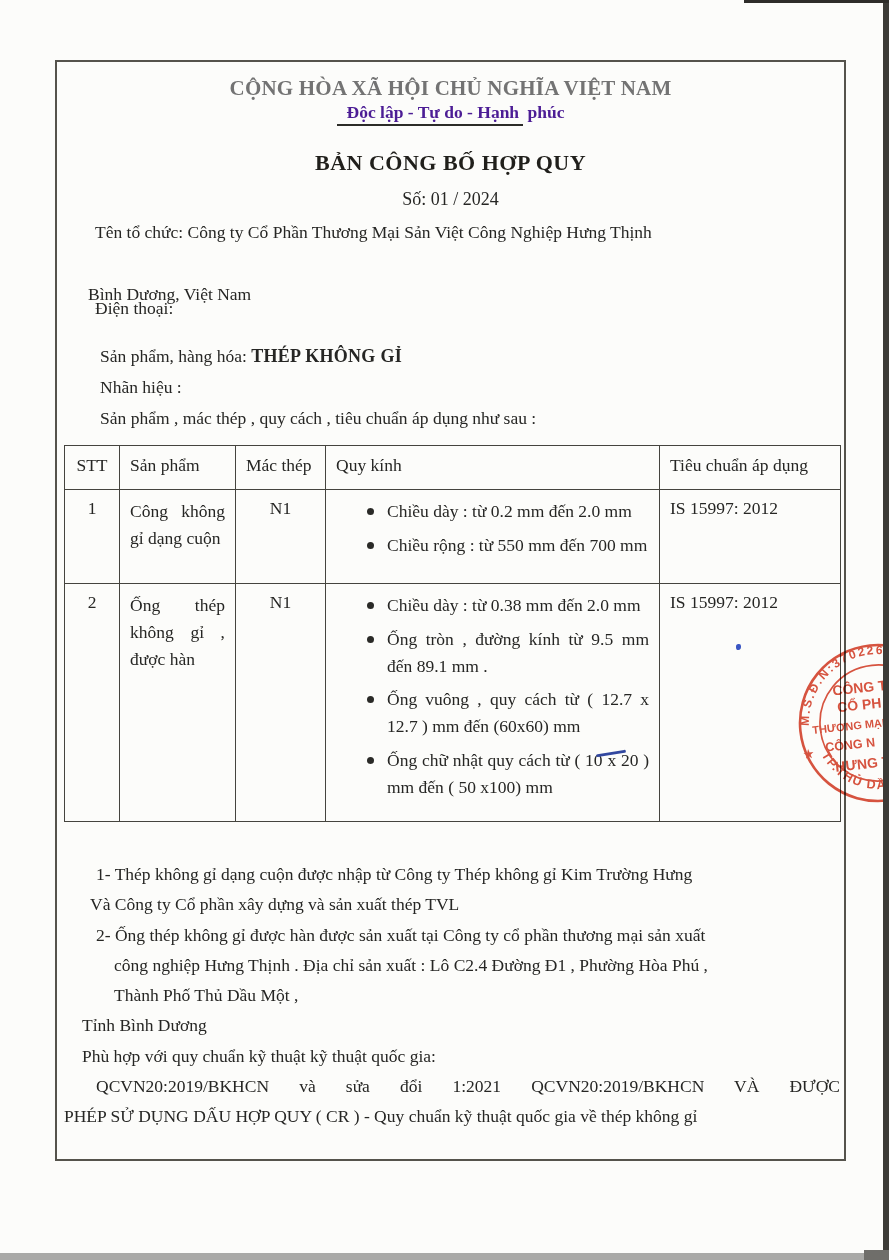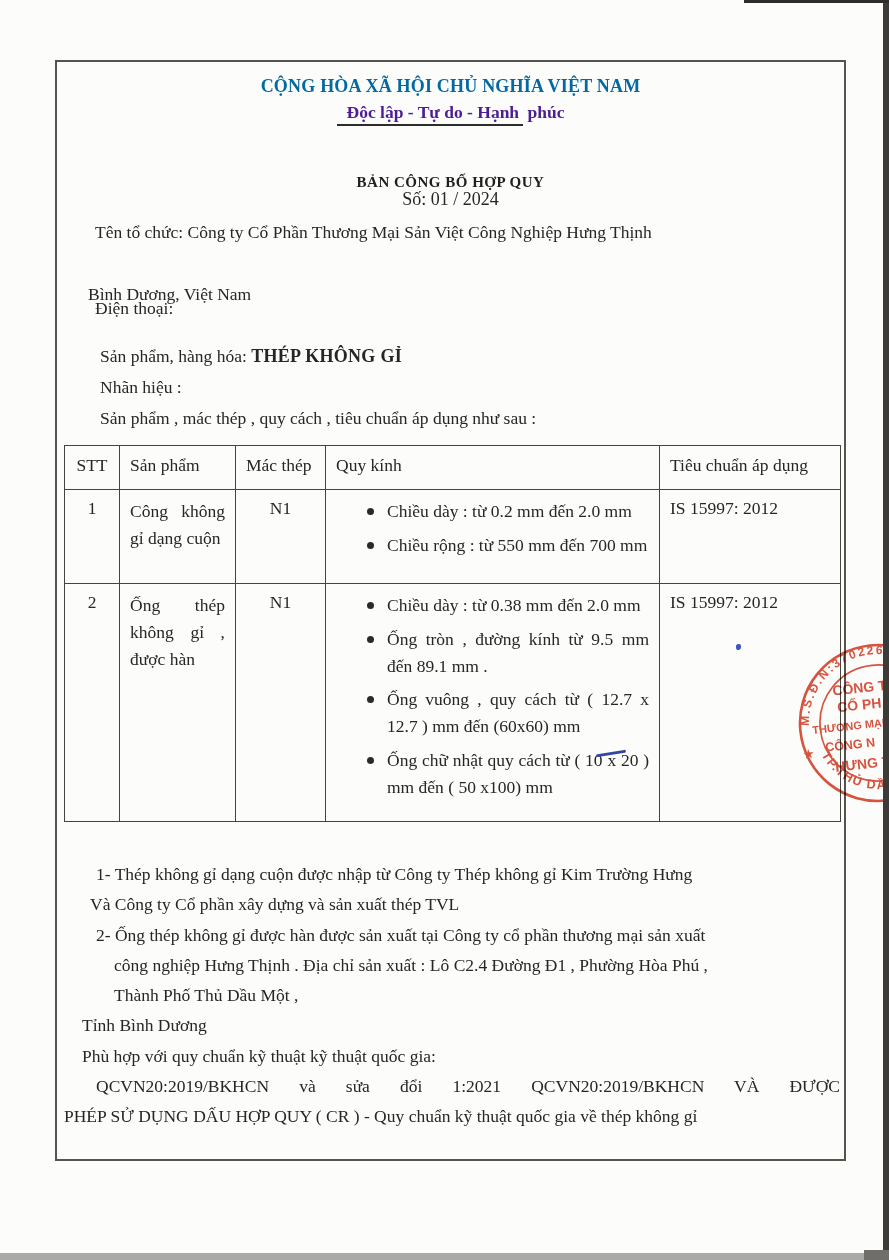--- a/index.html
+++ b/index.html
@@ -14,24 +14,24 @@
   .edge-right { position:absolute; top:0; right:0; width:6px; height:100%; background:#3c3b37; z-index:60; }
   .edge-top   { position:absolute; top:0; left:744px; width:145px; height:3px; background:#2e2d2a; z-index:61; }
   .edge-bottom{ position:absolute; left:0; top:1253px; width:889px; height:7px; background:#a9a9a7; z-index:61; }
   .edge-bottom-corner { position:absolute; left:864px; top:1250px; width:25px; height:10px; background:#6f6e6a; z-index:62; }
 
   .doc-border {
     position:absolute; left:55px; top:60px; width:791px; height:1101px;
     border:2px solid #55534c; background:transparent;
   }
   .center { position:absolute; left:0; width:100%; text-align:center; }
-  .nat-header { top:14px; font-size:18px; font-weight:bold; letter-spacing:.2px; color:#0369a1; }
+  .nat-header { top:14px; font-size:21px; font-weight:bold; letter-spacing:.2px; color:#737373; }
   .motto { top:40px; font-size:17.5px; font-weight:bold; color:#4c1d95; }
   .motto .u { border-bottom:2px solid #2c2c28; padding:0 4px 2px 10px; }
-  .doc-title { top:88px; font-size:15px; font-weight:bold; letter-spacing:.5px; color:#201f1b;margin-top:24px; }
+  .doc-title { top:88px; font-size:22px; font-weight:bold; letter-spacing:.5px; color:#201f1b; }
   .doc-number { top:127px; font-size:18px; }
 
   .bodyline { position:absolute; font-size:17.5px; white-space:nowrap; }
   .l-org     { left:38px;  top:160px; }
   .l-addr1   { left:38px;  top:191px; }
   .l-addr2   { left:31px;  top:222px; }
   .l-phone   { left:38px;  top:236px; }
   .l-product { left:43px;  top:284px; }
   .l-brand   { left:43px;  top:315px; }
   .l-intro   { left:43px;  top:346px; }

